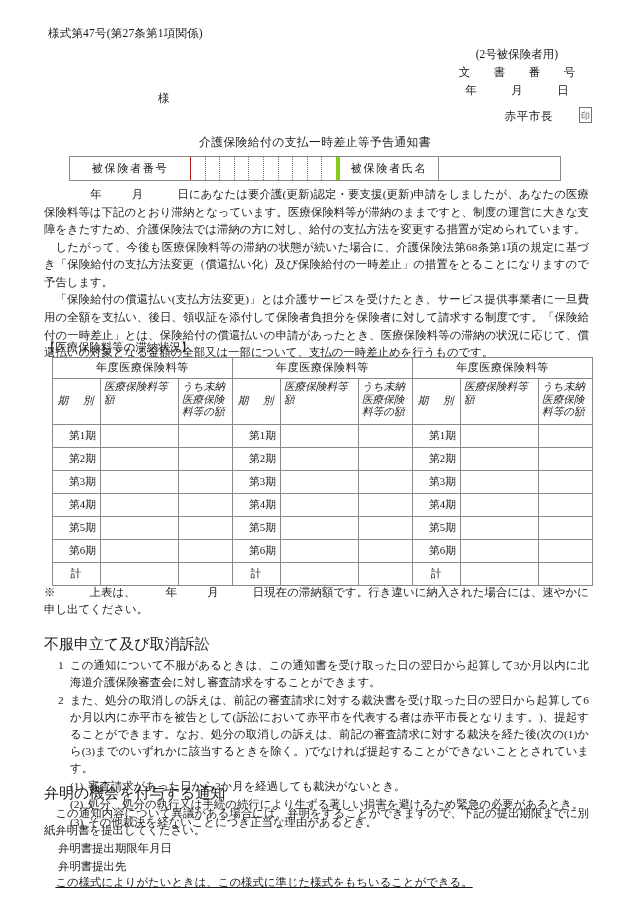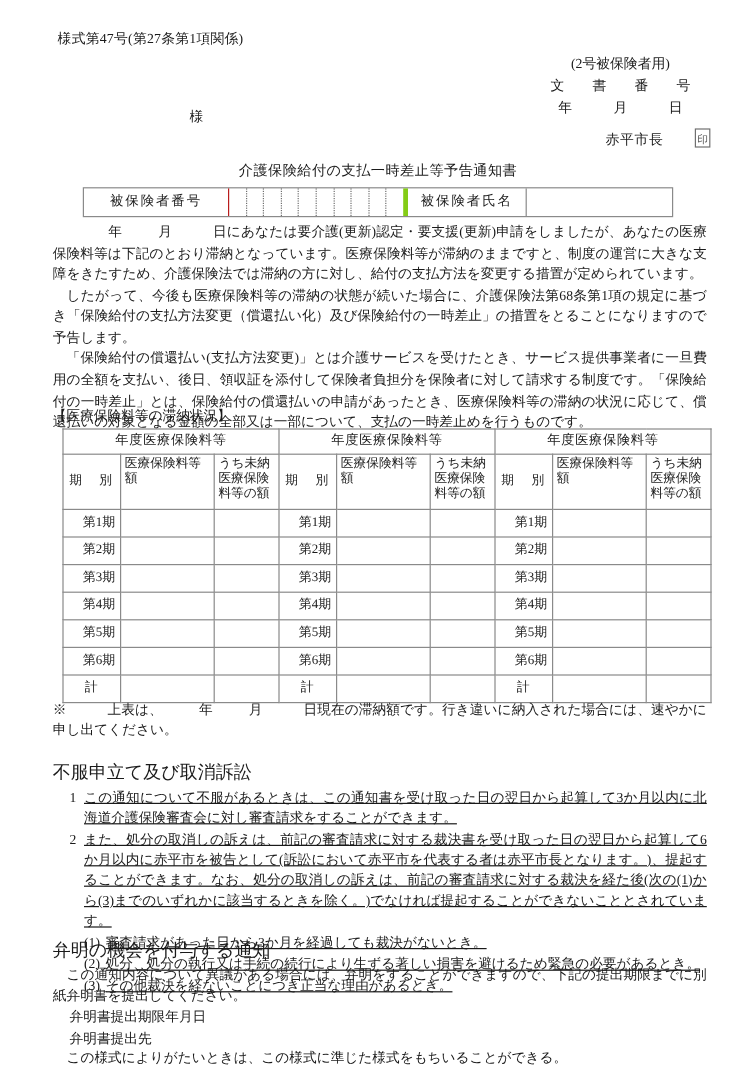--- a/index.html
+++ b/index.html
@@ -177,20 +177,21 @@
     letter-spacing: 0.6px;
     font-size: 11px;
   }
   table.arrears th.sub {
     height: 43px;
     font-weight: normal;
     text-align: left;
     padding: 2px 2px 0 3px;
     line-height: 1.18;
     font-size: 10.6px;
+    font-style: italic;
   }
   table.arrears th.sub.center {
     text-align: center;
     vertical-align: middle;
     padding: 0;
     letter-spacing: 2px;
   }
   table.arrears td.period {
     height: 22px;
     text-align: left;
@@ -240,35 +241,36 @@
   .sec .item .num {
     flex: 0 0 auto;
     width: 26px;
     padding-left: 14px;
     box-sizing: border-box;
   }
   .sec .item .num.paren {
     width: 44px;
     padding-left: 26px;
   }
-  .sec .item .txt { flex: 1 1 auto; text-align: justify; text-decoration: underline; }
+  .sec .item .txt { flex: 1 1 auto; text-align: justify; }
 
   .sec-appeal { top: 633px; }
   .sec-defense { top: 782px; }
   .sec-defense .sub {
     padding-left: 14px;
     margin-top: 1px;
   }
   .closing {
     position: absolute;
     left: 44px;
     top: 874px;
     width: 545px;
     font-size: 11.4px;
     text-indent: 1em;
+    text-decoration: underline;
   }
 </style>
 </head>
 <body>
 
 <div class="page">
 
   <div class="form-no">様式第47号(第27条第1項関係)</div>
 
   <div class="hdr-right">

